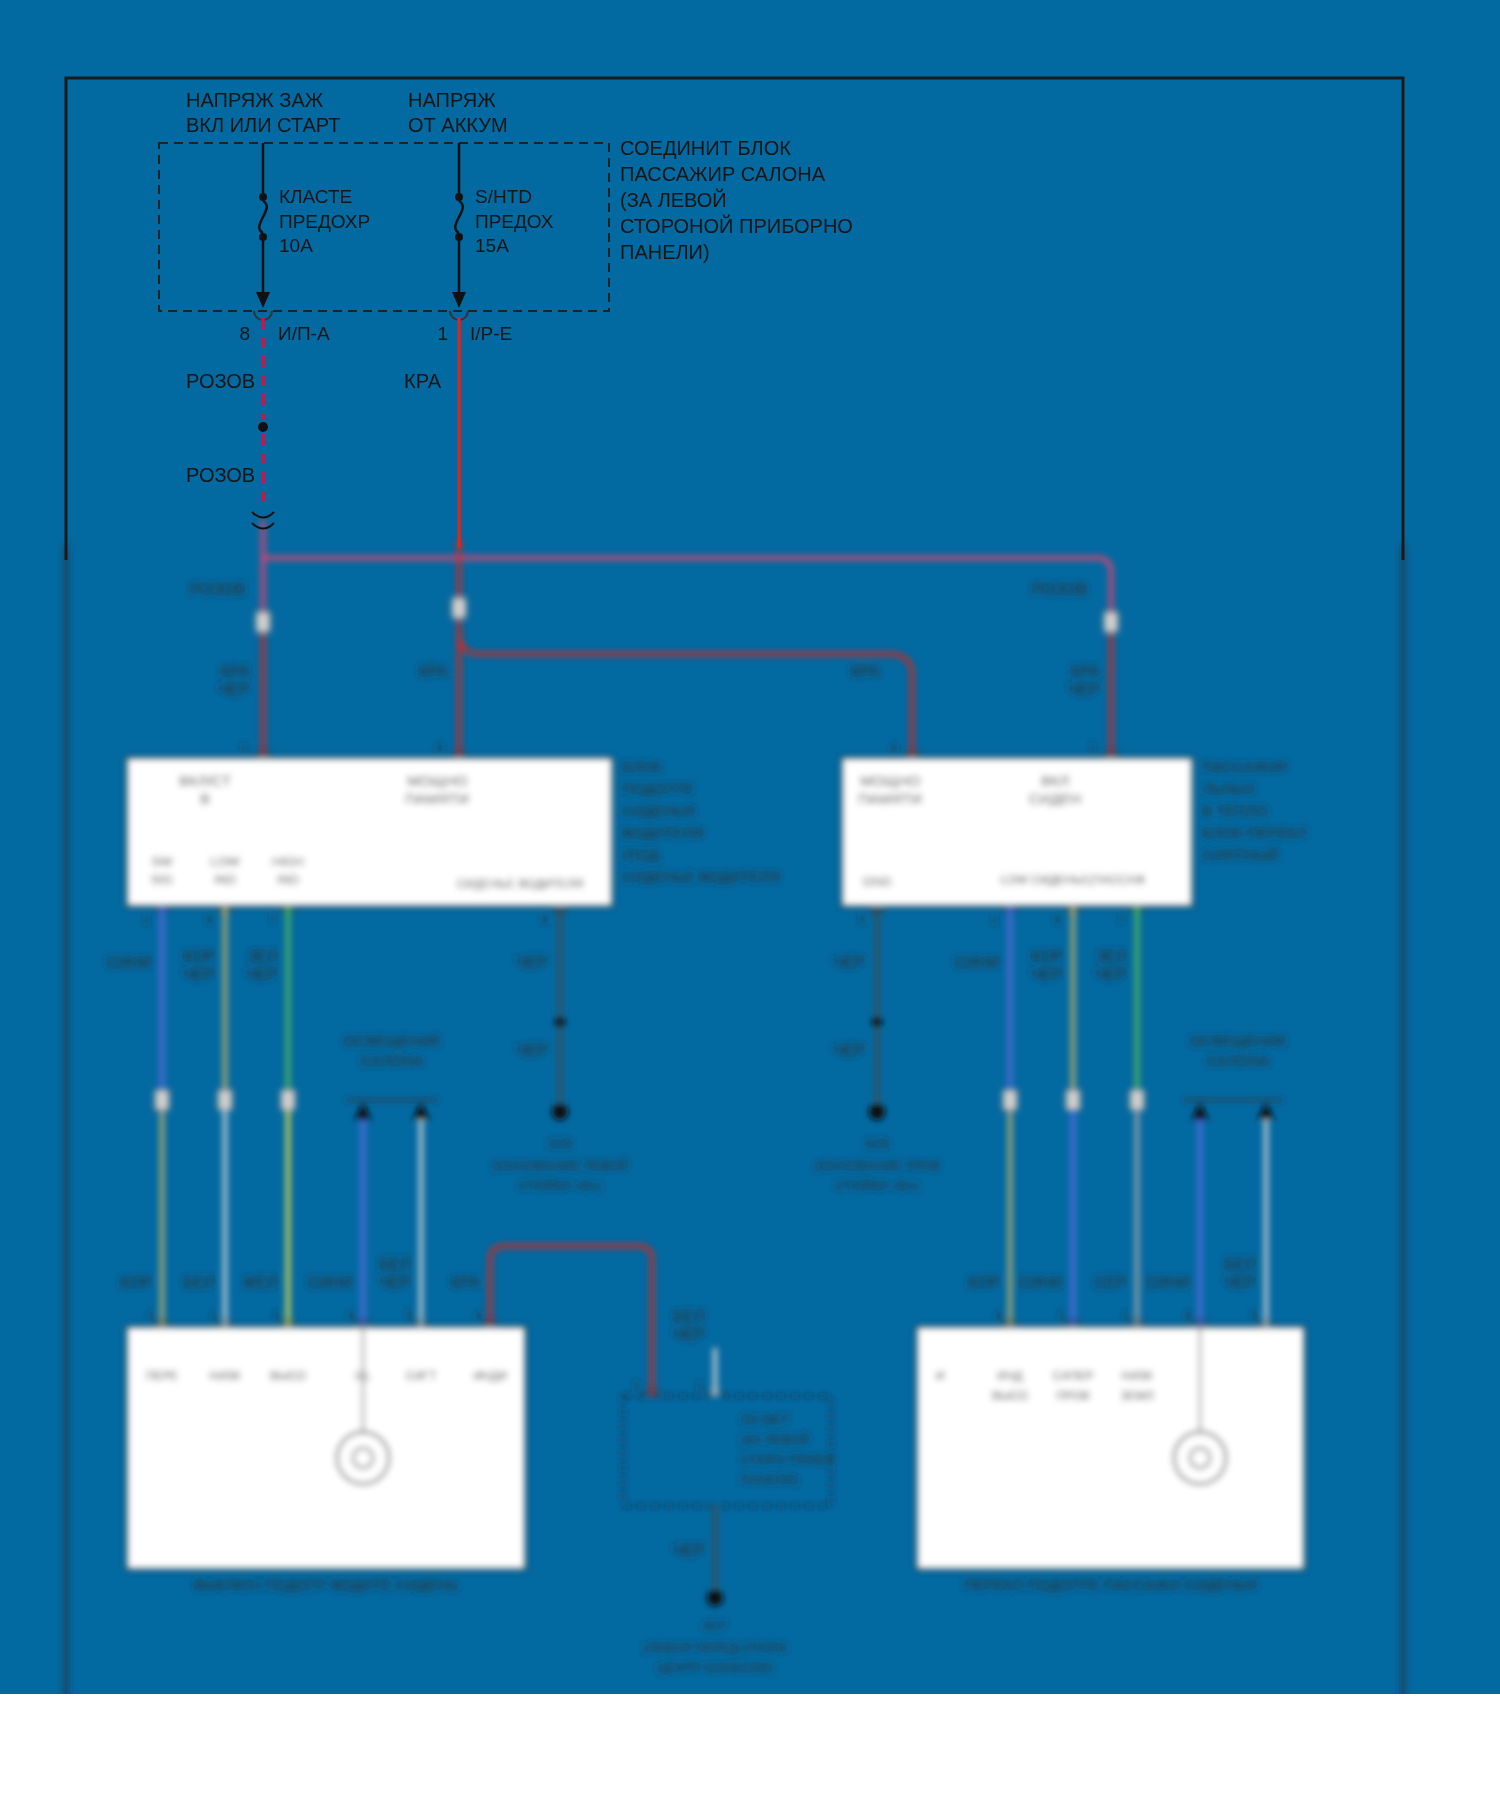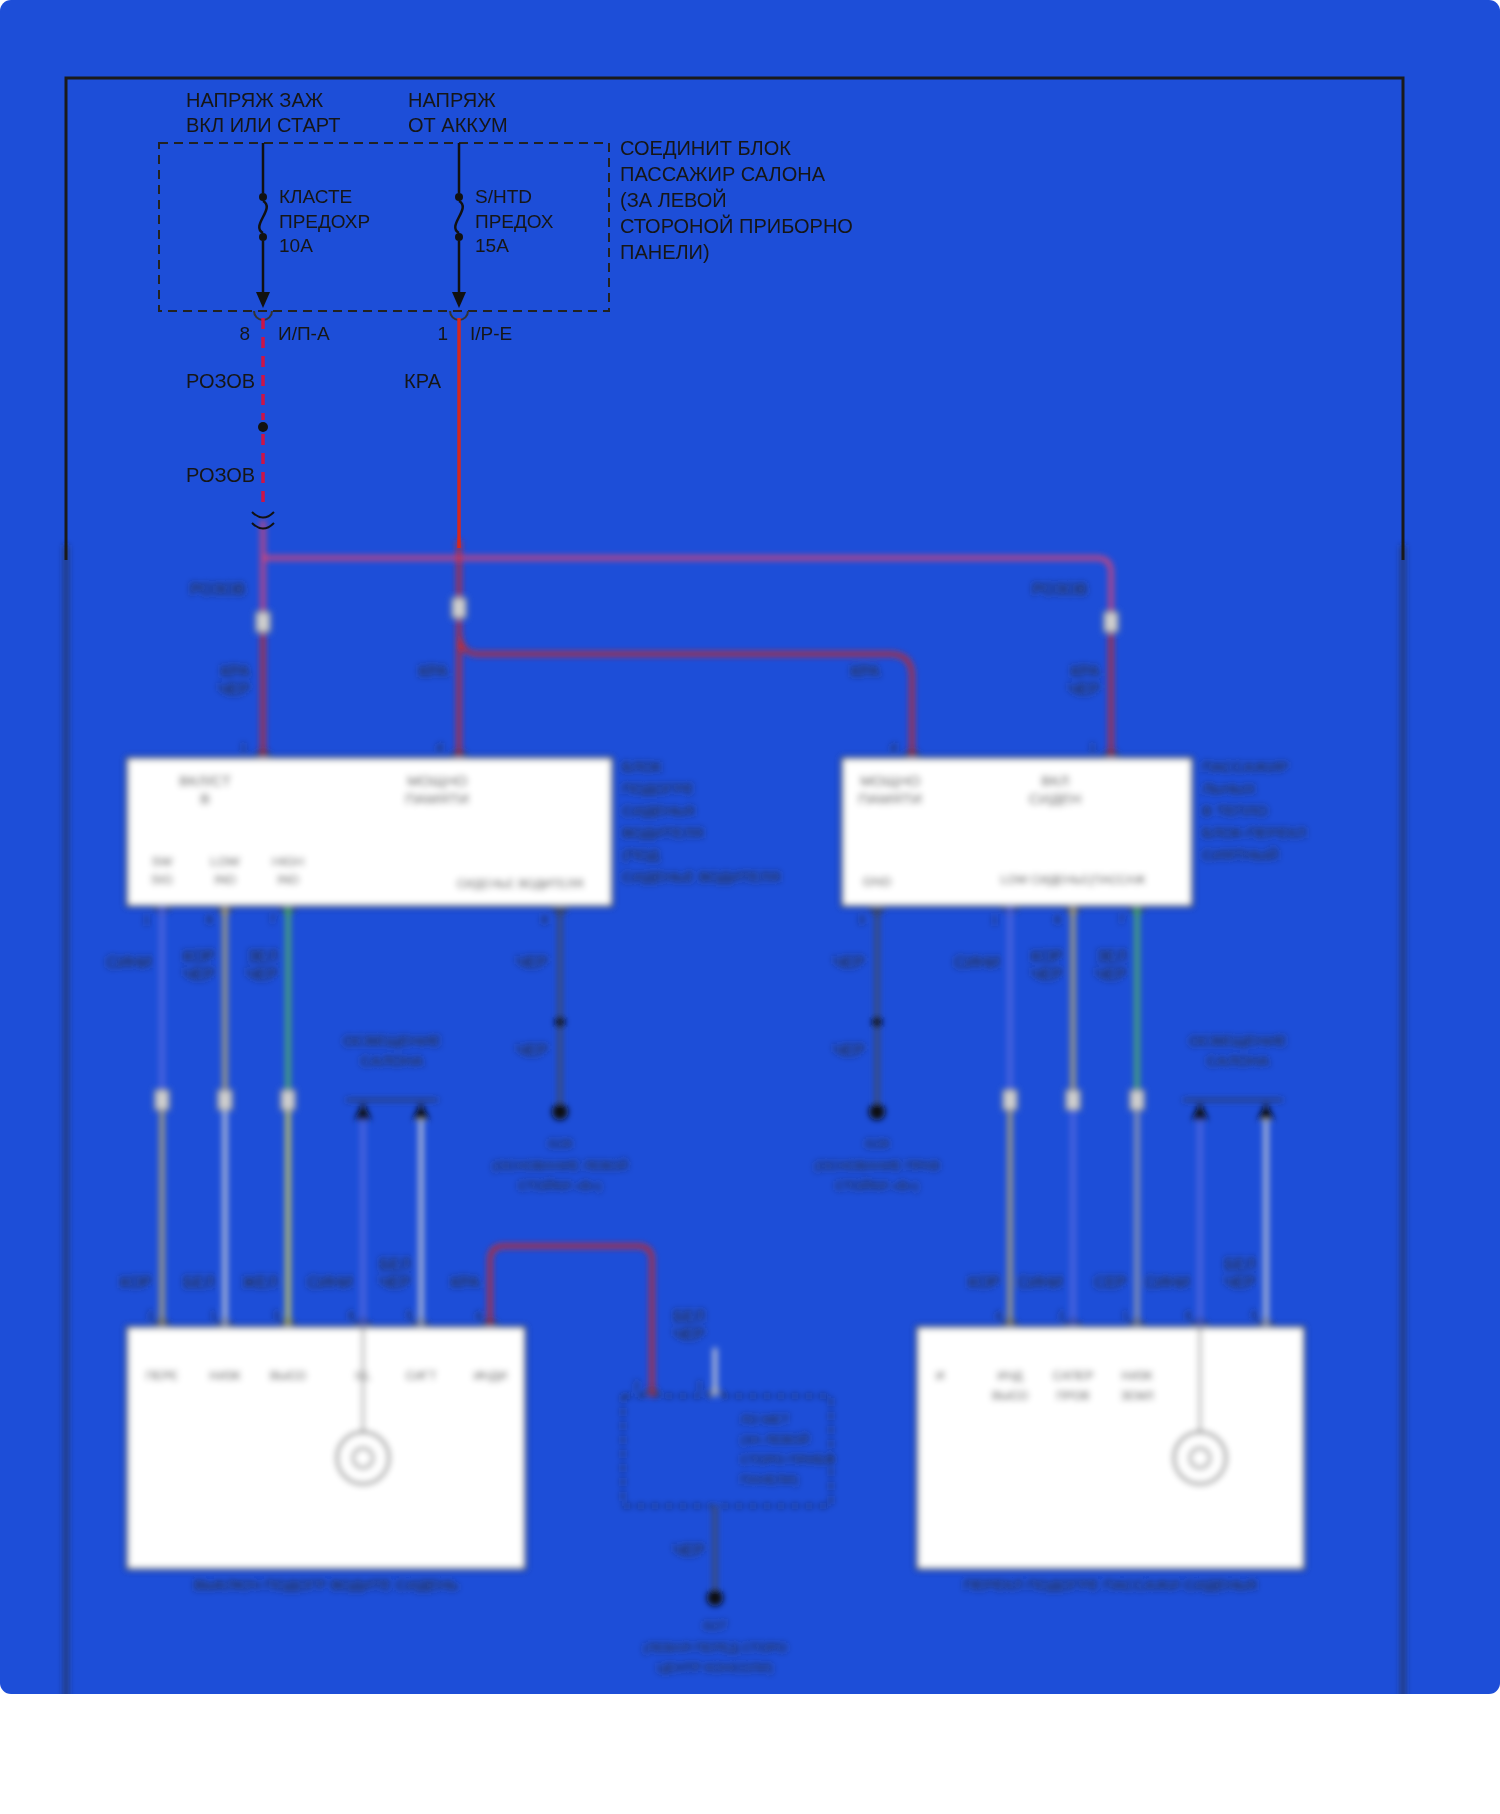--- a/index.html
+++ b/index.html
@@ -1,16 +1,16 @@
 <!DOCTYPE html>
 <html><head>
 <meta charset="utf-8">
 <style>
   html,body{margin:0;padding:0;background:#fff;}
-  .page{position:relative;width:1500px;height:1694px;background:#1d4ed8;overflow:hidden;border-radius:11px;}
+  .page{position:relative;width:1500px;height:1694px;background:#0369a1;overflow:hidden;}
   svg{position:absolute;left:0;top:0;}
   text{font-family:"Liberation Sans",sans-serif;fill:#161616;}
   .bl text{fill:#2d2d2d;}
   .t20{font-size:20px}.t19{font-size:19px}.t16{font-size:16px}.t15{font-size:15px}
   .t13{font-size:13px}.t12{font-size:12px}
   .m{text-anchor:middle}.e{text-anchor:end}
   .wire{fill:none;stroke-linecap:butt}
   .blk{fill:#ffffff;stroke:#3a3a3a;stroke-width:2.5}
   .cup{fill:none;stroke:#333;stroke-width:2}
   .sq{fill:#cfcfcf;stroke:#777;stroke-width:1.5}

